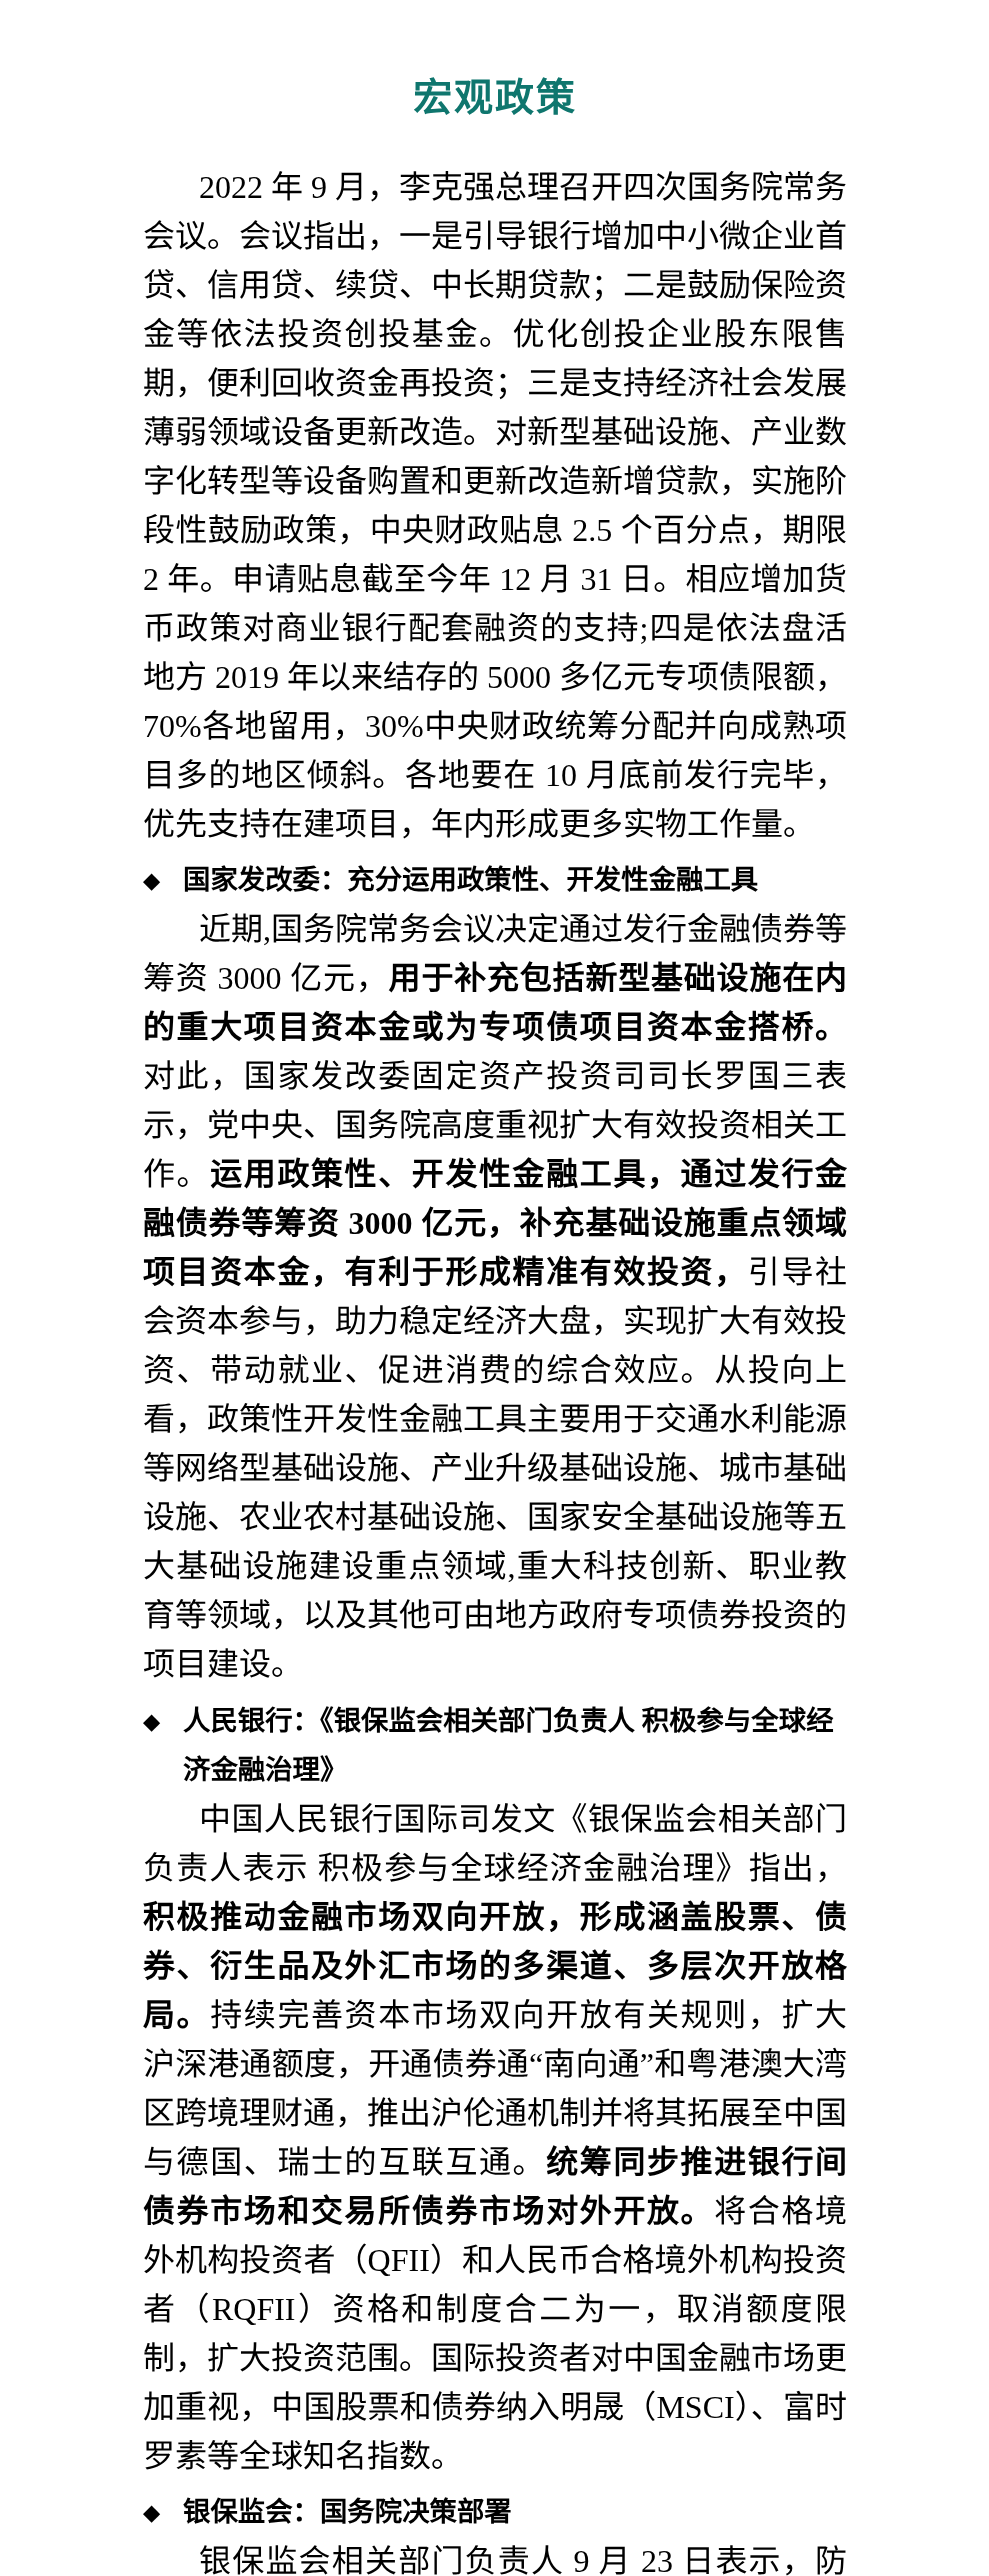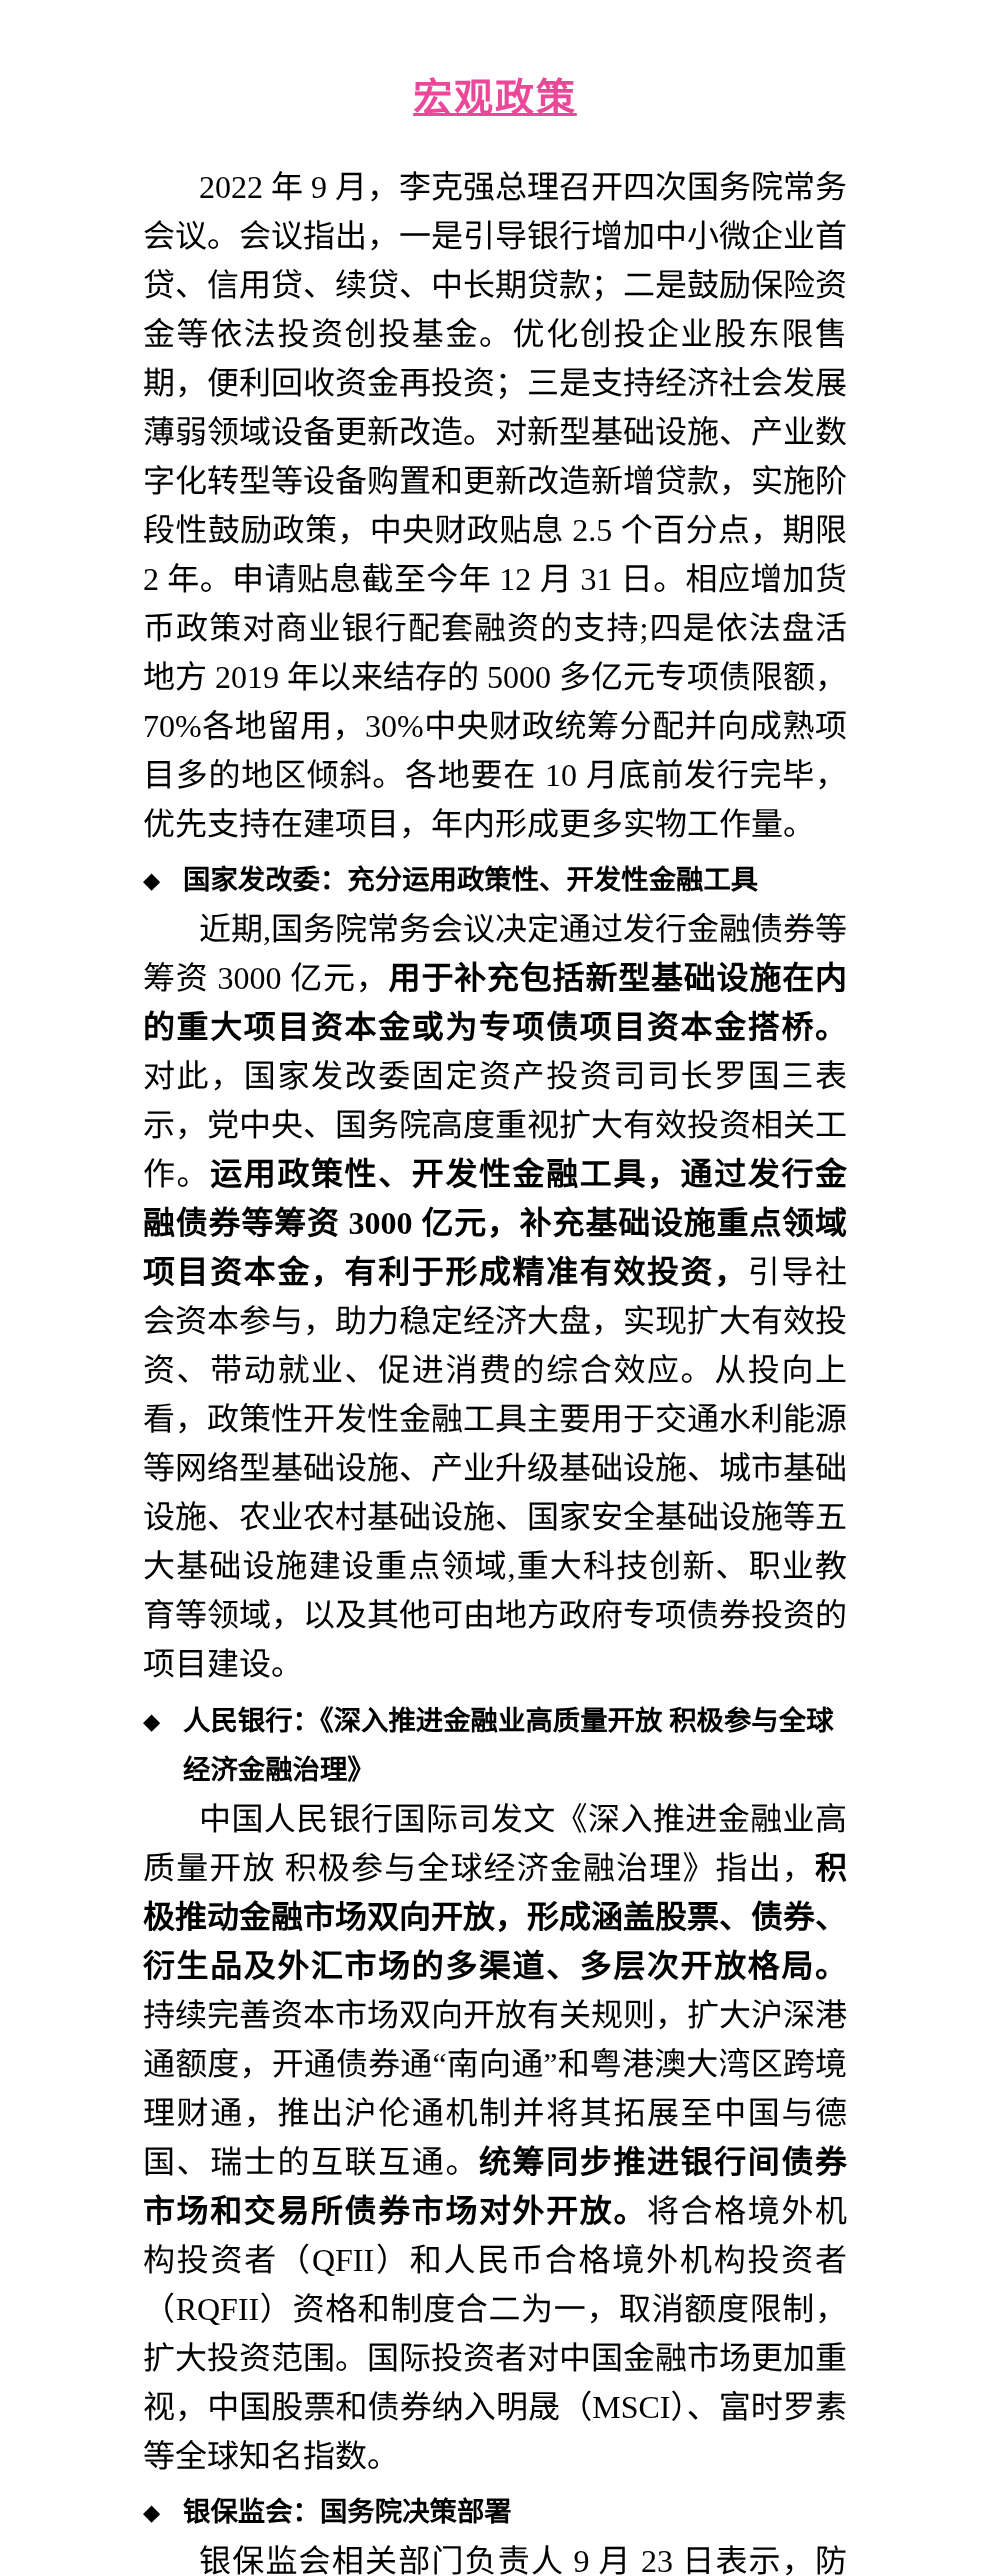--- a/index.html
+++ b/index.html
@@ -48,33 +48,33 @@
     line-height: 49px;
     text-align: justify;
     text-justify: inter-character;
     text-indent: 56px;
   }
   .body-paragraph b { font-weight: bold; }
 </style>
 </head>
 <body style="background: rgb(255, 255, 255);">
 
-<h1 class="doc-title" style="color: #ec4899; text-decoration: underline;">宏观政策</h1>
+<h1 class="doc-title" style="color: #0f766e;">宏观政策</h1>
 
 <div id="doc-sections">
     <p class="body-paragraph"><span>2022 年 9 月，李克强总理召开四次国务院常务会议。会议指出，一是引导银行增加中小微企业首贷、信用贷、续贷、中长期贷款；二是鼓励保险资金等依法投资创投基金。优化创投企业股东限售期，便利回收资金再投资；三是支持经济社会发展薄弱领域设备更新改造。对新型基础设施、产业数字化转型等设备购置和更新改造新增贷款，实施阶段性鼓励政策，中央财政贴息 2.5 个百分点，期限 2 年。申请贴息截至今年 12 月 31 日。相应增加货币政策对商业银行配套融资的支持;四是依法盘活地方 2019 年以来结存的 5000 多亿元专项债限额，70%各地留用，30%中央财政统筹分配并向成熟项目多的地区倾斜。各地要在 10 月底前发行完毕，优先支持在建项目，年内形成更多实物工作量。</span></p>
     <div class="bullet-heading">
       <span class="marker">◆</span>
       <span class="htext">国家发改委：充分运用政策性、开发性金融工具</span>
     </div>
     <p class="body-paragraph"><span>近期,国务院常务会议决定通过发行金融债券等筹资 3000 亿元，</span><b>用于补充包括新型基础设施在内的重大项目资本金或为专项债项目资本金搭桥。</b><span>对此，国家发改委固定资产投资司司长罗国三表示，党中央、国务院高度重视扩大有效投资相关工作。</span><b>运用政策性、开发性金融工具，通过发行金融债券等筹资 3000 亿元，补充基础设施重点领域项目资本金，有利于形成精准有效投资，</b><span>引导社会资本参与，助力稳定经济大盘，实现扩大有效投资、带动就业、促进消费的综合效应。从投向上看，政策性开发性金融工具主要用于交通水利能源等网络型基础设施、产业升级基础设施、城市基础设施、农业农村基础设施、国家安全基础设施等五大基础设施建设重点领域,重大科技创新、职业教育等领域，以及其他可由地方政府专项债券投资的项目建设。</span></p>
     <div class="bullet-heading">
       <span class="marker">◆</span>
-      <span class="htext">人民银行：《深入推进金融业高质量开放 积极参与全球经济金融治理》</span>
+      <span class="htext">人民银行：《银保监会相关部门负责人 积极参与全球经济金融治理》</span>
     </div>
-    <p class="body-paragraph"><span>中国人民银行国际司发文《深入推进金融业高质量开放 积极参与全球经济金融治理》指出，</span><b>积极推动金融市场双向开放，形成涵盖股票、债券、衍生品及外汇市场的多渠道、多层次开放格局。</b><span>持续完善资本市场双向开放有关规则，扩大沪深港通额度，开通债券通“南向通”和粤港澳大湾区跨境理财通，推出沪伦通机制并将其拓展至中国与德国、瑞士的互联互通。</span><b>统筹同步推进银行间债券市场和交易所债券市场对外开放。</b><span>将合格境外机构投资者（QFII）和人民币合格境外机构投资者（RQFII）资格和制度合二为一，取消额度限制，扩大投资范围。国际投资者对中国金融市场更加重视，中国股票和债券纳入明晟（MSCI）、富时罗素等全球知名指数。</span></p>
+    <p class="body-paragraph"><span>中国人民银行国际司发文《银保监会相关部门负责人表示 积极参与全球经济金融治理》指出，</span><b>积极推动金融市场双向开放，形成涵盖股票、债券、衍生品及外汇市场的多渠道、多层次开放格局。</b><span>持续完善资本市场双向开放有关规则，扩大沪深港通额度，开通债券通“南向通”和粤港澳大湾区跨境理财通，推出沪伦通机制并将其拓展至中国与德国、瑞士的互联互通。</span><b>统筹同步推进银行间债券市场和交易所债券市场对外开放。</b><span>将合格境外机构投资者（QFII）和人民币合格境外机构投资者（RQFII）资格和制度合二为一，取消额度限制，扩大投资范围。国际投资者对中国金融市场更加重视，中国股票和债券纳入明晟（MSCI）、富时罗素等全球知名指数。</span></p>
     <div class="bullet-heading">
       <span class="marker">◆</span>
       <span class="htext">银保监会：国务院决策部署</span>
     </div>
     <p class="body-paragraph"><span>银保监会相关部门负责人 9 月 23 日表示，防范化解金融风险是金融工作的根本任务和永恒主题。银保监会相关部门负责人表示，五年来,在国务院金融委的靠前指挥下,金融系统认真贯彻落实党中央、国务院决策部署，会同地方党委政府和中央各部门，积极稳妥防范化解各类风险隐患。经过艰苦努力，重点领域风险由快速发散转为明显收敛，防范化解重大金融风险攻坚战取得重要阶段性成果。一是金融杠杆率明显下降；二是银行业不良资产认定和处置大步推进；三是影子银行风险持续收敛；</span></p>
   </div>
 
 
 </body></html>

